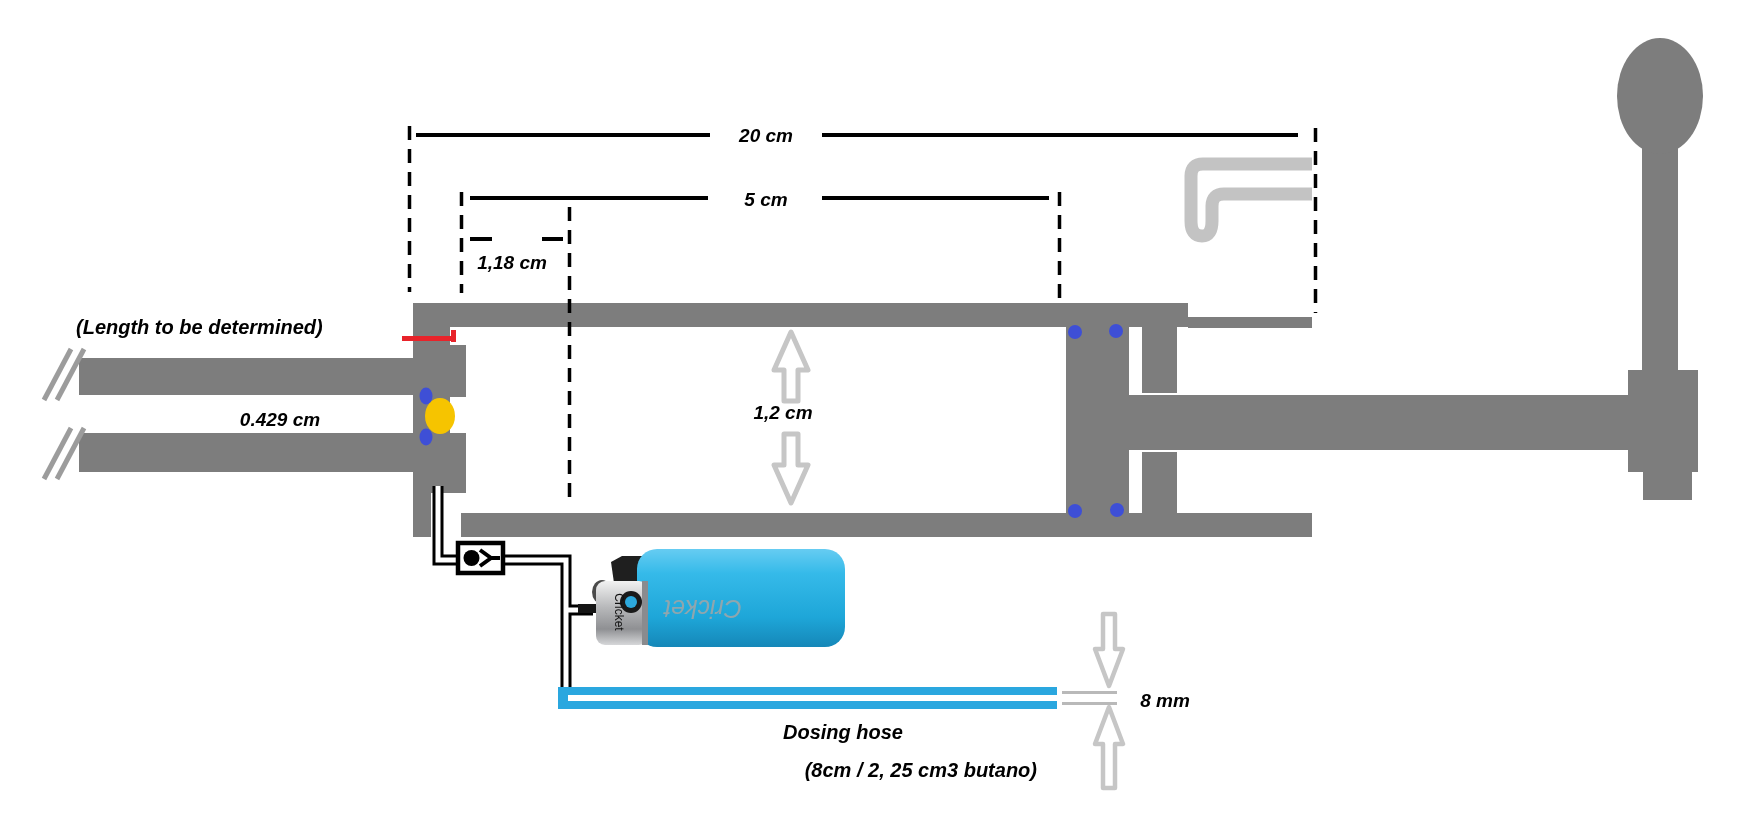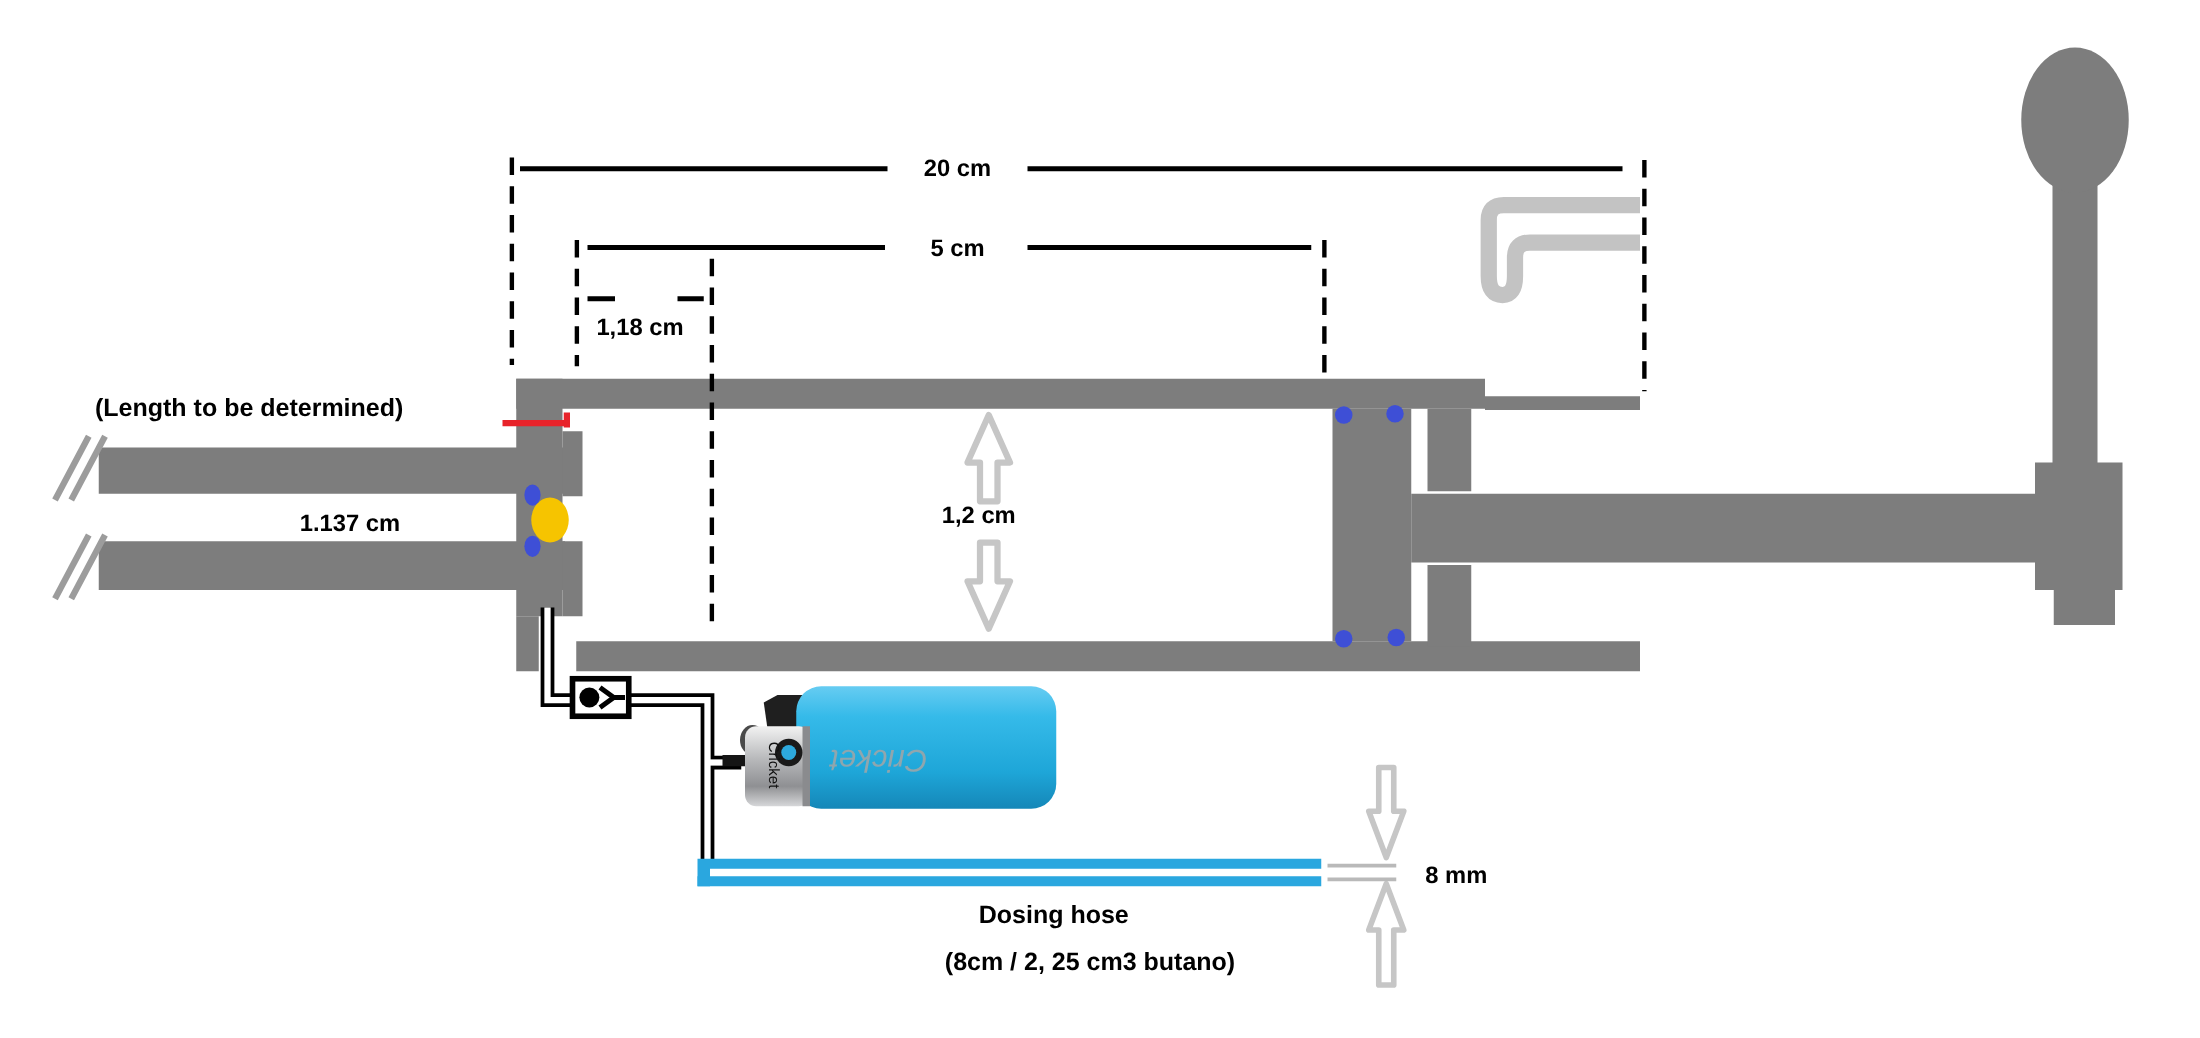--- a/index.html
+++ b/index.html
@@ -1,19 +1,19 @@
 <!DOCTYPE html>
 <html><head>
 <meta charset="utf-8">
 <style>
   html,body{margin:0;padding:0;background:#ffffff;}
   #stage{position:relative;width:1760px;height:830px;background:#ffffff;overflow:hidden;
          font-family:"Liberation Sans", sans-serif;}
   #stage svg{position:absolute;left:0;top:0;}
-  .lbl{position:absolute;color:#000;font-weight:bold;white-space:nowrap;}
+  .lbl{position:absolute;color:#000;font-weight:bold;white-space:nowrap;font-style:italic;}
   .dim{font-size:19px;text-align:center;}
   .big{font-size:20px;}
 </style>
 </head>
 <body>
 
 <div id="stage">
 
 <svg width="1760" height="830" viewBox="0 0 1760 830">
   <defs>
@@ -142,19 +142,19 @@
     <circle cx="1116" cy="331" r="7"></circle>
     <circle cx="1075" cy="511" r="7"></circle>
     <circle cx="1117" cy="510" r="7"></circle>
   </g>
 </svg>
 
 <div class="lbl dim" style="left:710px;top:125px;width:112px;">20 cm</div>
 <div class="lbl dim" style="left:710px;top:189px;width:112px;">5 cm</div>
 <div class="lbl dim" style="left:460px;top:252px;width:104px;">1,18 cm</div>
 <div class="lbl big" style="left:76px;top:299px;margin-top:17px;">(Length to be determined)</div>
-<div class="lbl dim" style="left:228px;top:409px;width:104px;">1.137 cm</div>
+<div class="lbl dim" style="left:228px;top:409px;width:104px;">0.429 cm</div>
 <div class="lbl dim" style="left:733px;top:402px;width:100px;">1,2 cm</div>
 <div class="lbl dim" style="left:1130px;top:690px;width:70px;">8 mm</div>
 <div class="lbl dim" style="left:718px;top:721px;width:250px;font-size:20px;">Dosing hose</div>
-<div class="lbl dim" style="left:707px;top:759px;width:330px;font-size:20px;">(8cm / 2, 25 cm3 butano)</div>
+<div class="lbl dim" style="left:707px;top:759px;width:330px;font-size:20px;text-align:right;">(8cm / 2, 25 cm3 butano)</div>
 
 </div>
 
 </body></html>

